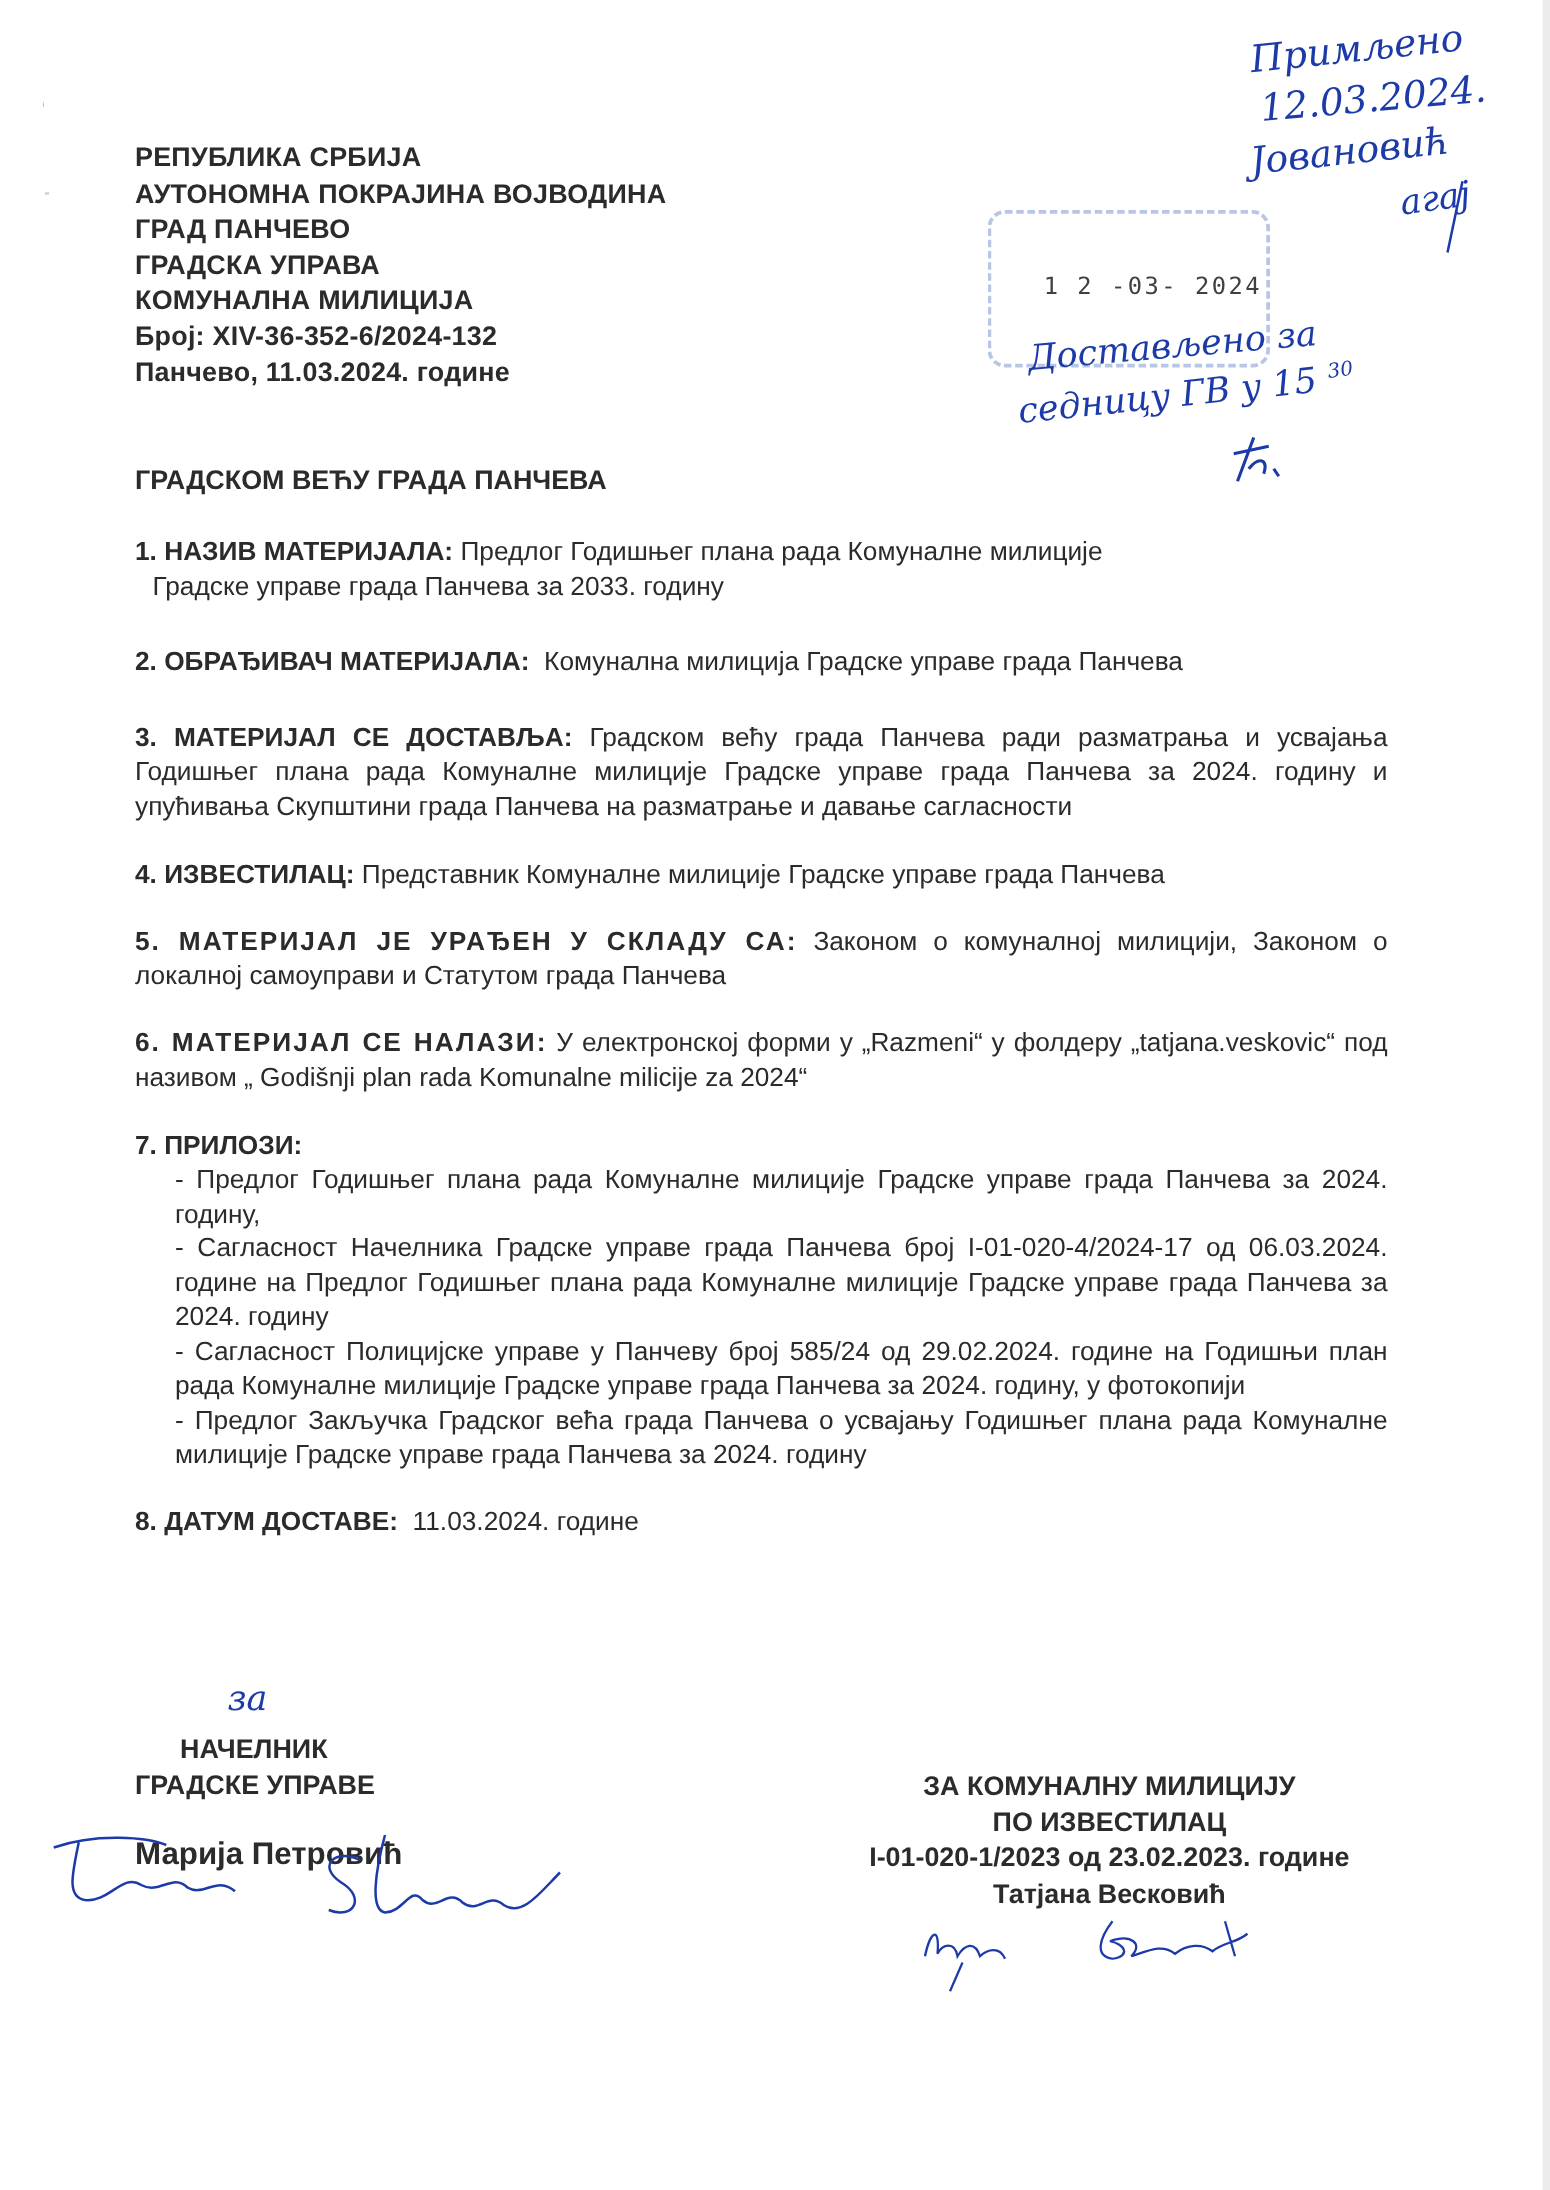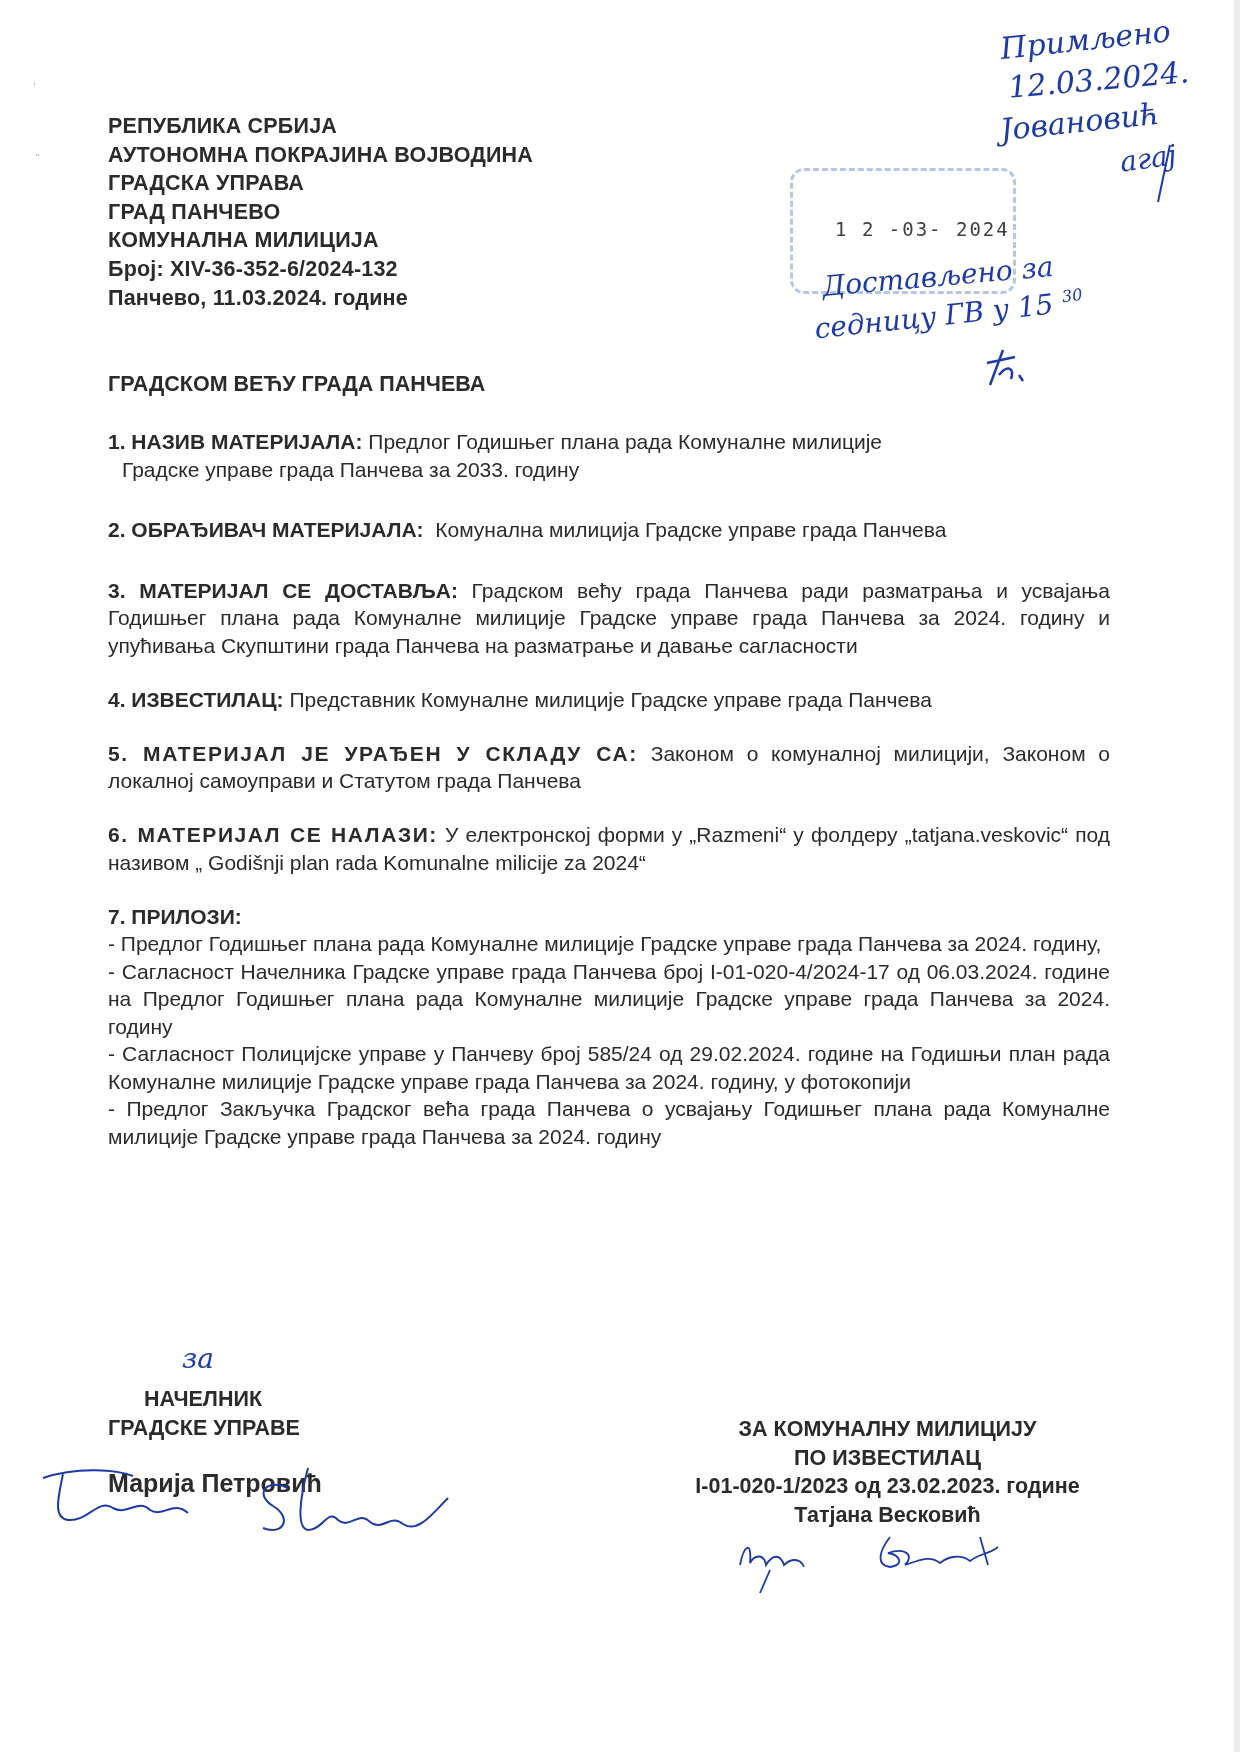--- a/index.html
+++ b/index.html
@@ -11,42 +11,42 @@
   .speck { position: absolute; font-size: 9px; color: #999; }
   .hdr { position: absolute; left: 108px; top: 112px; font-weight: bold; font-size: 21.5px; line-height: 28.6px; letter-spacing: 0.2px; }
   .hdr div { white-space: nowrap; }
   .addressee { position: absolute; left: 108px; top: 372px; font-weight: bold; font-size: 21.5px; }
   .body { position: absolute; left: 108px; top: 428px; width: 1002px; font-size: 21px; line-height: 27.5px; }
   .sec { margin: 0 0 26.5px 0; text-align: justify; }
   .sec b { font-weight: bold; }
   .sec.nojust { text-align: left; }
   .indent { padding-left: 18px; }
   .spread b { letter-spacing: 1.6px; }
-  .item { text-align: justify; }
+  .item { text-align: justify; margin-left: 32px; }
   .sig-left { position: absolute; left: 108px; top: 1385px; font-weight: bold; font-size: 21.5px; line-height: 28.5px; }
   .sig-left .l1 { padding-left: 36px; }
   .sig-name-left { position: absolute; left: 108px; top: 1469px; font-weight: bold; font-size: 25px; }
   .sig-right { position: absolute; left: 660px; top: 1415px; width: 455px; font-weight: bold; font-size: 21.5px; line-height: 28.5px; text-align: center; }
   .ink { position: absolute; color: #1c3aa8; font-family: "DejaVu Serif", serif; font-style: italic; }
   .stamp { position: absolute; left: 790px; top: 168px; width: 220px; height: 120px; border: 3px dashed #9fb3de; border-radius: 14px; opacity: 0.75; }
   .stamp-date { position: absolute; left: 835px; top: 218px; font-family: "DejaVu Sans Mono", monospace; font-size: 19px; color: #404040; letter-spacing: 2px; }
   svg.ink-svg { position: absolute; overflow: visible; }
 </style>
 </head>
 <body>
 
 <div class="edge"></div>
 <div class="speck" style="left:34px;top:78px;">ⁱ</div>
 <div class="speck" style="left:36px;top:152px;">ʺ</div>
 
 <div class="hdr">
   <div>РЕПУБЛИКА СРБИЈА</div>
   <div>АУТОНОМНА ПОКРАЈИНА ВОЈВОДИНА</div>
+  <div>ГРАД ПАНЧЕВО</div>
   <div>ГРАДСКА УПРАВА</div>
-  <div>ГРАД ПАНЧЕВО</div>
   <div>КОМУНАЛНА МИЛИЦИЈА</div>
   <div>Број: XIV-36-352-6/2024-132</div>
   <div>Панчево, 11.03.2024. године</div>
 </div>
 
 <div class="stamp"></div>
 <div class="stamp-date">1 2 -03- 2024</div>
 <div class="ink" style="left:1000px;top:22px;font-size:30px;transform:rotate(-6deg);">Примљено</div>
 <div class="ink" style="left:1008px;top:62px;font-size:30px;transform:rotate(-5deg);">12.03.2024.</div>
 <div class="ink" style="left:1000px;top:104px;font-size:30px;transform:rotate(-6deg);">Јовановић</div>
@@ -89,20 +89,24 @@
     <b>6. МАТЕРИЈАЛ СЕ НАЛАЗИ:</b>
     <span>У електронској форми у „Razmeni“ у фолдеру „tatjana.veskovic“ под називом „ Godišnji plan rada Komunalne milicije za 2024“</span>
   </div>
   <div class="sec">
     <b>7. ПРИЛОЗИ:</b>
     <div class="item">- Предлог Годишњег плана рада Комуналне милиције Градске управе града Панчева за 2024. годину,</div>
     <div class="item">- Сагласност Начелника Градске управе града Панчева број I-01-020-4/2024-17 од 06.03.2024. године на Предлог Годишњег плана рада Комуналне милиције Градске управе града Панчева за 2024. годину</div>
     <div class="item">- Сагласност Полицијске управе у Панчеву број 585/24 од 29.02.2024. године на Годишњи план рада Комуналне милиције Градске управе града Панчева за 2024. годину, у фотокопији</div>
     <div class="item">- Предлог Закључка Градског већа града Панчева о усвајању Годишњег плана рада Комуналне милиције Градске управе града Панчева за 2024. годину</div>
   </div>
+  <div class="sec nojust">
+    <b>8. ДАТУМ ДОСТАВЕ:</b>&nbsp;
+    <span>11.03.2024.  године</span>
+  </div>
 </div>
 
 <div class="ink" style="left:182px;top:1342px;font-size:28px;">за</div>
 <div class="sig-left">
   <div class="l1">НАЧЕЛНИК</div>
   <div>ГРАДСКЕ УПРАВЕ</div>
 </div>
 <div class="sig-name-left">Марија  Петровић</div>
 <svg class="ink-svg" style="left:38px;top:1458px;" width="420" height="90">
   <path d="M5 20 C40 8 80 12 95 18 M25 16 C20 40 15 60 30 62 C50 64 60 40 75 50 C90 58 100 40 112 52 C125 60 135 42 150 55" stroke="#1c3aa8" stroke-width="2" fill="none"></path>

